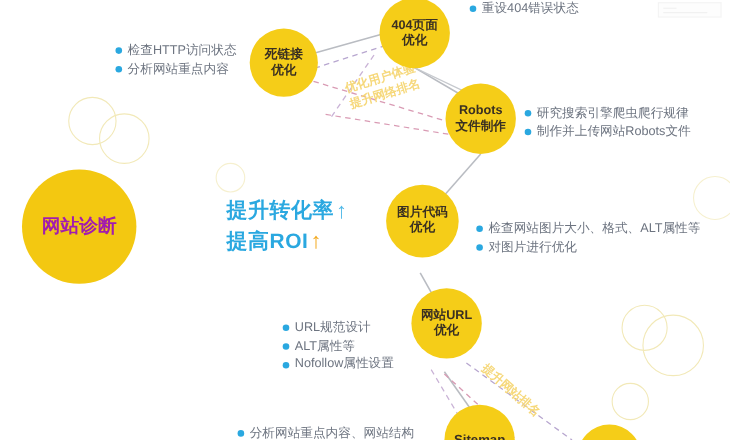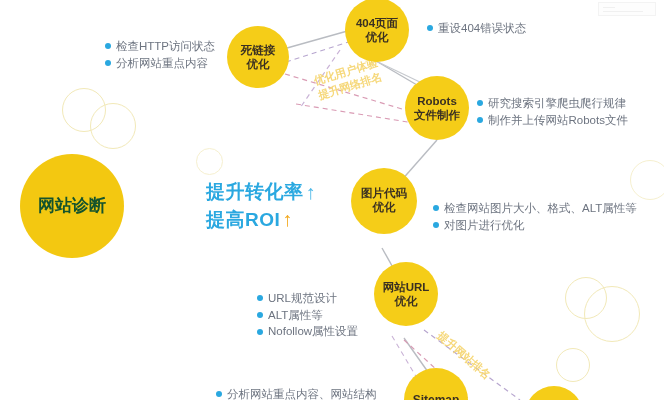--- a/index.html
+++ b/index.html
@@ -59,21 +59,21 @@
     align-items: center;
     justify-content: center;
     text-align: center;
     color: #3a3022;
     font-weight: bold;
     line-height: 1.22;
     box-sizing: border-box;
   }
   .node.main {
     background: #f3c811;
-    color: #14532d;
+    color: #a21caf;
   }
   .node .nl { display: block; white-space: nowrap; }
 
   
   .bullets {
     position: absolute;
     color: #6d7480;
     font-size: 11.5px;
     line-height: 1.45;
     white-space: nowrap;
@@ -205,21 +205,21 @@
     <div class="row">
       <span class="dot"></span>
       <span>检查HTTP访问状态</span>
     </div>
     <div class="row">
       <span class="dot"></span>
       <span>分析网站重点内容</span>
     </div>
   </div>
 
-  <div class="bullets" style="left:427px; top:20px;">
+  <div class="bullets" style="left:427px; top:0;">
     <div class="row">
       <span class="dot"></span>
       <span>重设404错误状态</span>
     </div>
   </div>
 
   <div class="bullets" style="left:477px; top:95px;">
     <div class="row">
       <span class="dot"></span>
       <span>研究搜索引擎爬虫爬行规律</span>

